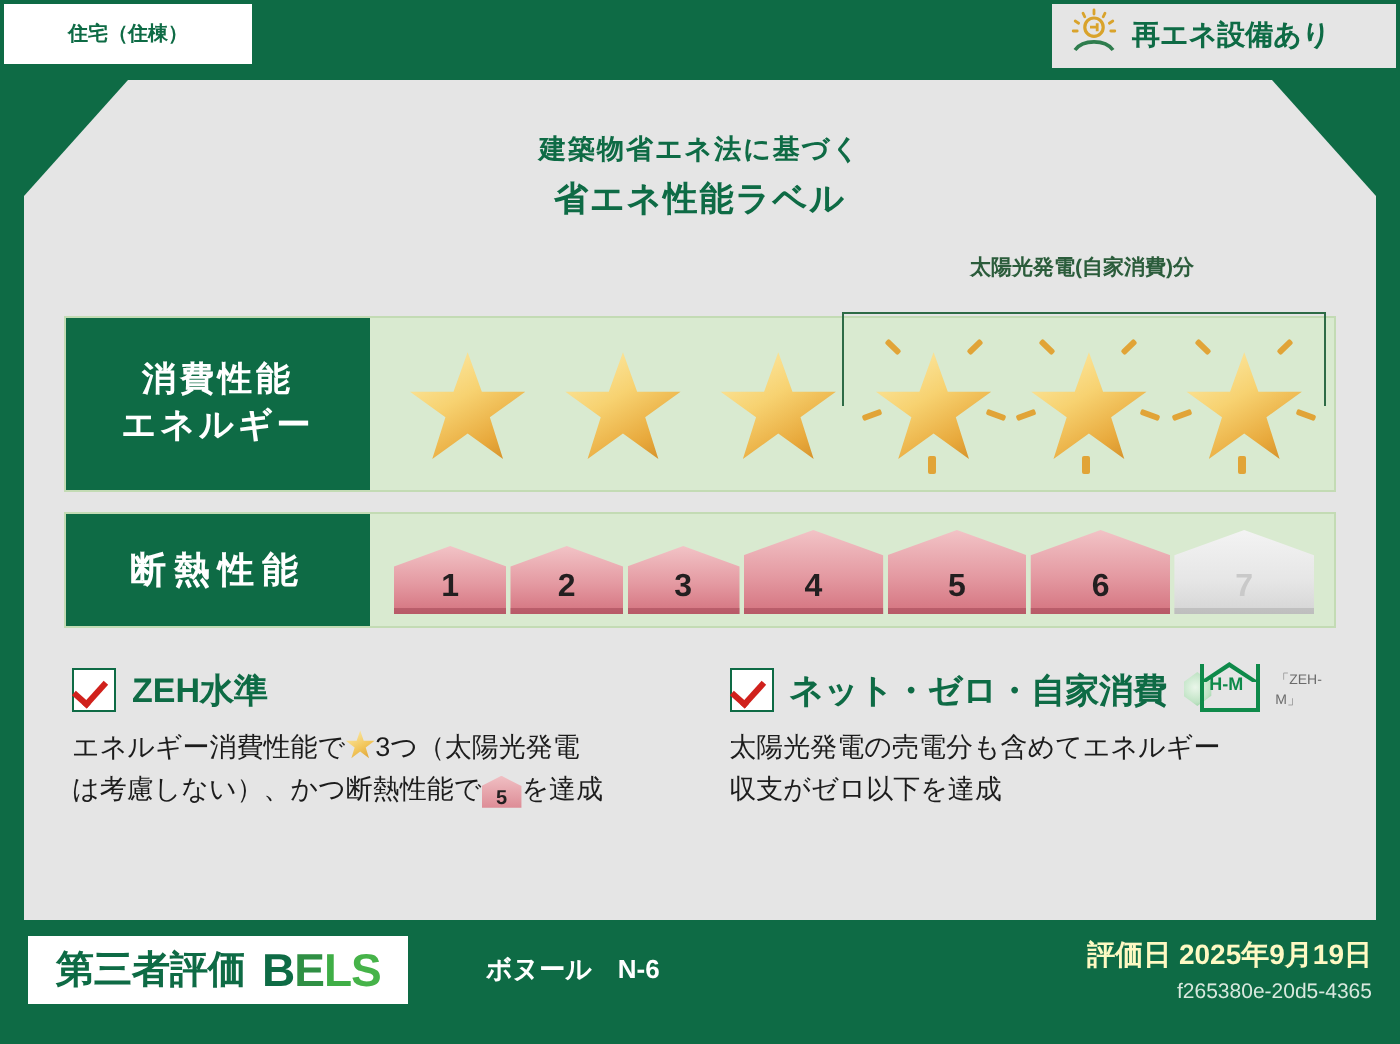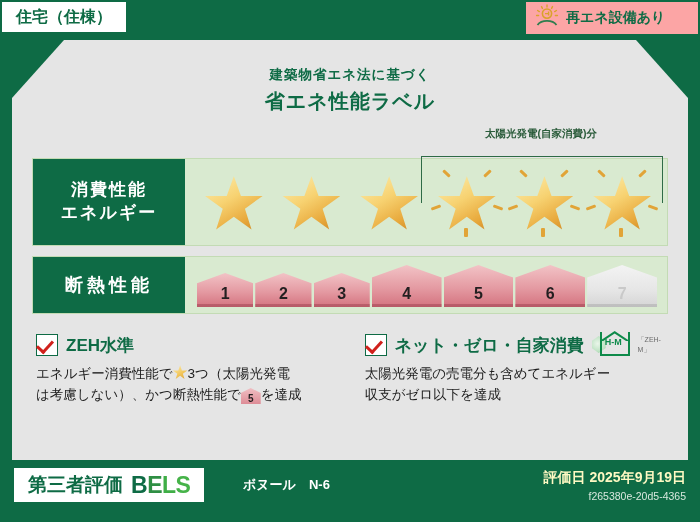--- a/index.html
+++ b/index.html
@@ -14,27 +14,27 @@
     box-sizing:border-box;
   }
   
   .chip-house{
     position:absolute;left:0;top:0;
     width:128px;height:34px;
     background:#ffffff;
     border:2px solid #0e6b45;
     box-sizing:border-box;
     display:flex;align-items:center;justify-content:center;
-    color:#0e6b45;font-weight:bold;font-size:16px;letter-spacing:0px;
+    color:#0e6b45;font-weight:bold;font-size:10px;letter-spacing:0px;
   }
   
   .chip-renew{
     position:absolute;right:0;top:0;
     width:176px;height:36px;
-    background:#fca5a5;
+    background:#e5e5e5;
     border:2px solid #0e6b45;
     box-sizing:border-box;
     display:flex;align-items:center;gap:6px;
     padding-left:8px;
   }
   .chip-renew .renew-label{
     color:#0e6b45;font-weight:bold;font-size:14px;
   }
   
   .card{
@@ -42,21 +42,21 @@
     width:676px;height:420px;
     background:#e5e5e5;
     clip-path:polygon(0 58px, 52px 0, 624px 0, 676px 58px, 676px 420px, 0 420px);
   }
   .card-title-sub{
     position:absolute;top:26px;left:0;width:676px;text-align:center;
     font-size:13.5px;font-weight:bold;color:#0e6b45;letter-spacing:1px;
   }
   .card-title-main{
     position:absolute;top:48px;left:0;width:676px;text-align:center;
-    font-size:20px;font-weight:bold;color:#0e6b45;letter-spacing:1px;
+    font-size:17px;font-weight:bold;color:#0e6b45;letter-spacing:1px;
   }
   
   .perf-row{
     position:absolute;left:20px;width:636px;
     display:flex;align-items:stretch;
     background:#d9ead0;
     border:1px solid #c3dbb4;
     box-sizing:border-box;
   }
   #row-energy{top:118px;height:88px;}

